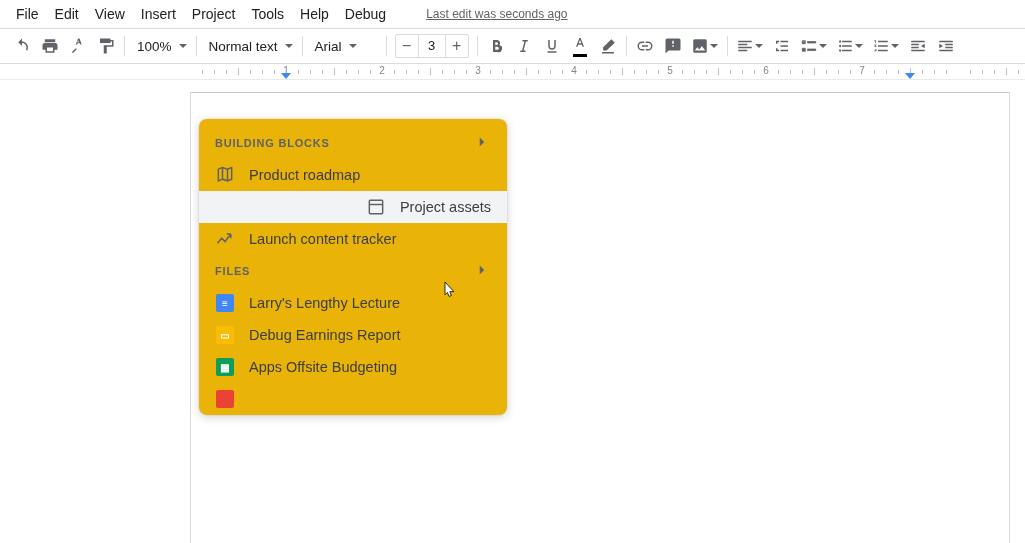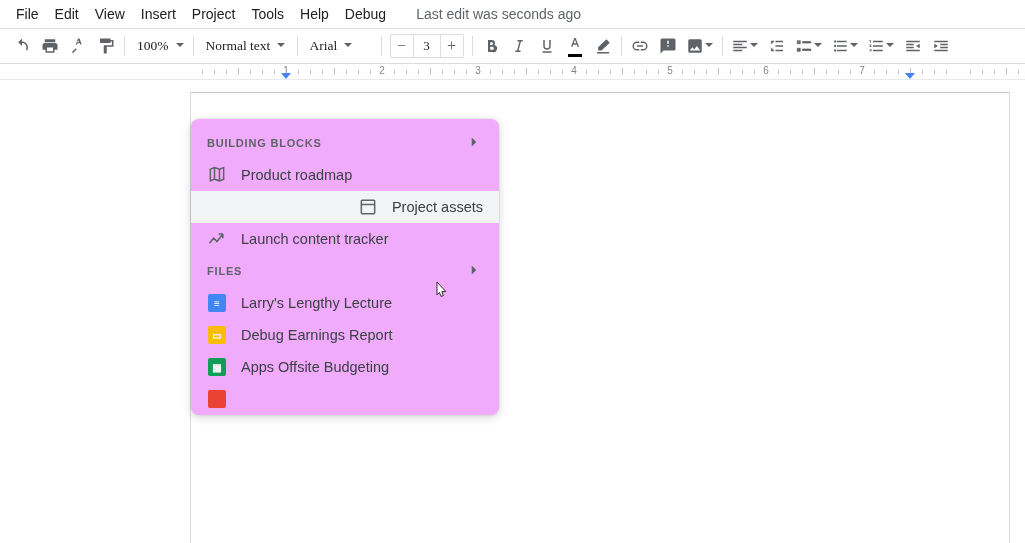--- a/index.html
+++ b/index.html
@@ -22,36 +22,36 @@
     padding: 0 8px;
     border-bottom: none;
     font-size: 14px;
     color: #202124;
   }
   .menubar .menu-item {
     padding: 3px 8px;
     cursor: default;
   }
   .last-edit {
-    margin-left: 22px;
+    margin-left: 32px;
     color: #5f6368;
-    font-size: 14px;
+    text-decoration: underline;
+    font-size: 12px;
   }
 
   
   .toolbar {
     display: flex;
     align-items: center;
     height: 36px;
     padding: 0 8px;
     border-top: 1px solid #dadce0;
     border-bottom: 1px solid #dadce0;
     gap: 0;
     color: #5f6368;
-    font-family: Liberation Serif, serif;
   }
   .toolbar .sep {
     width: 1px;
     height: 20px;
     background: #dadce0;
     margin: 0 4px;
   }
   .tb-btn {
     display: inline-flex;
     align-items: center;
@@ -197,23 +197,23 @@
   .at-line .at {
     color: #202124;
     font-style: normal;
     font-weight: 500;
   }
 
   
   .popup {
     position: absolute;
     top: 26px;
-    left: 0;
+    left: 8px;
     width: 308px;
-    background: #f0abfc;
+    background: #eab308;
     border-radius: 8px;
     box-shadow: 0 2px 10px rgba(0,0,0,0.18), 0 0 0 1px rgba(0,0,0,0.04);
     overflow: hidden;
   }
   .popup-scroll {
     max-height: 324px;
     overflow-y: auto;
     padding: 8px 0 0 0;
   }
   .popup-scroll::-webkit-scrollbar { width: 10px; }

